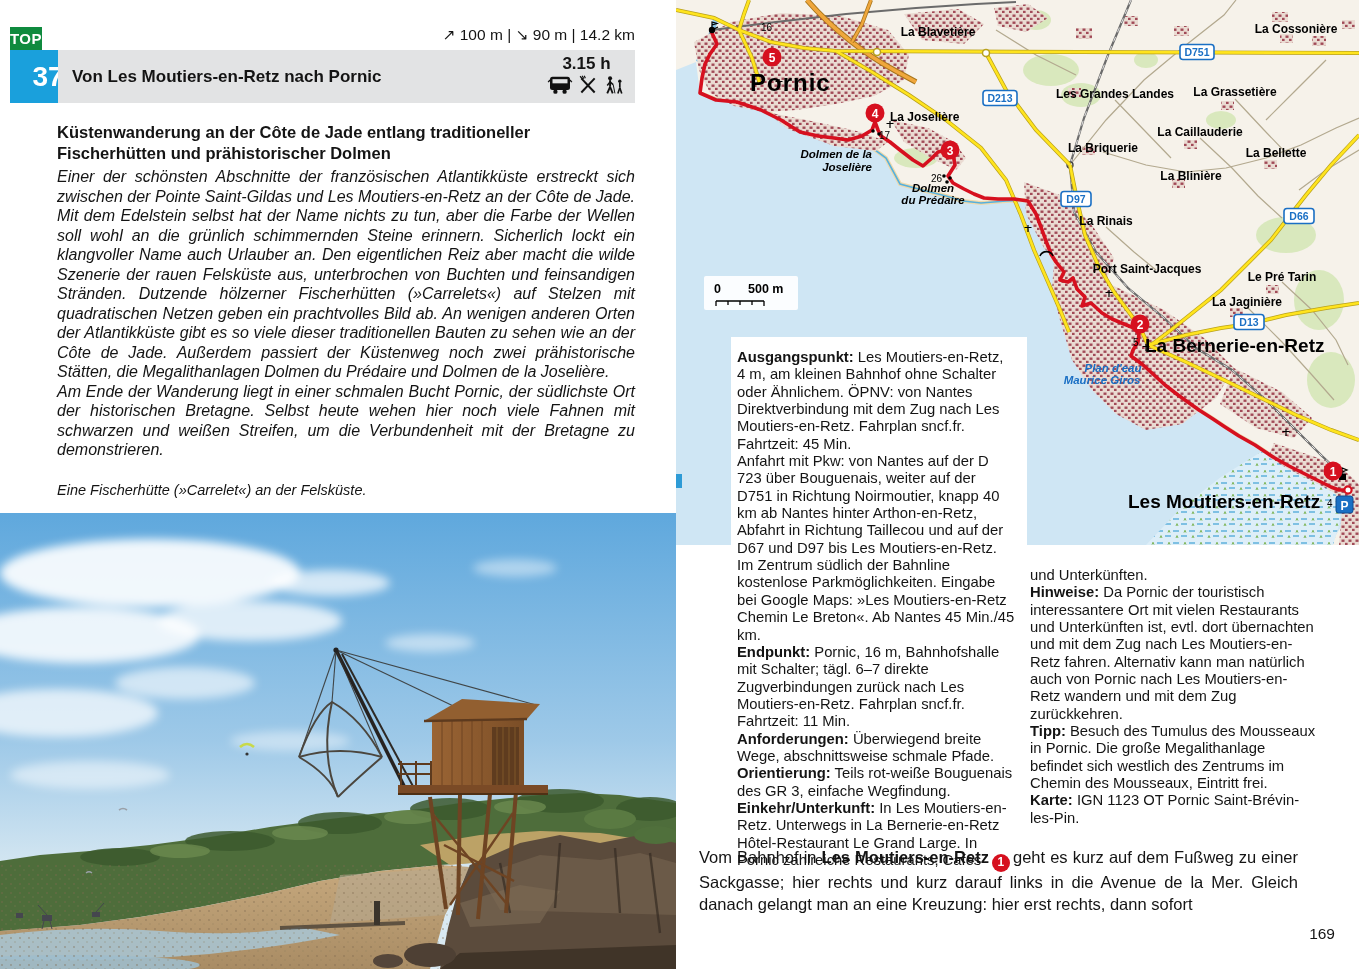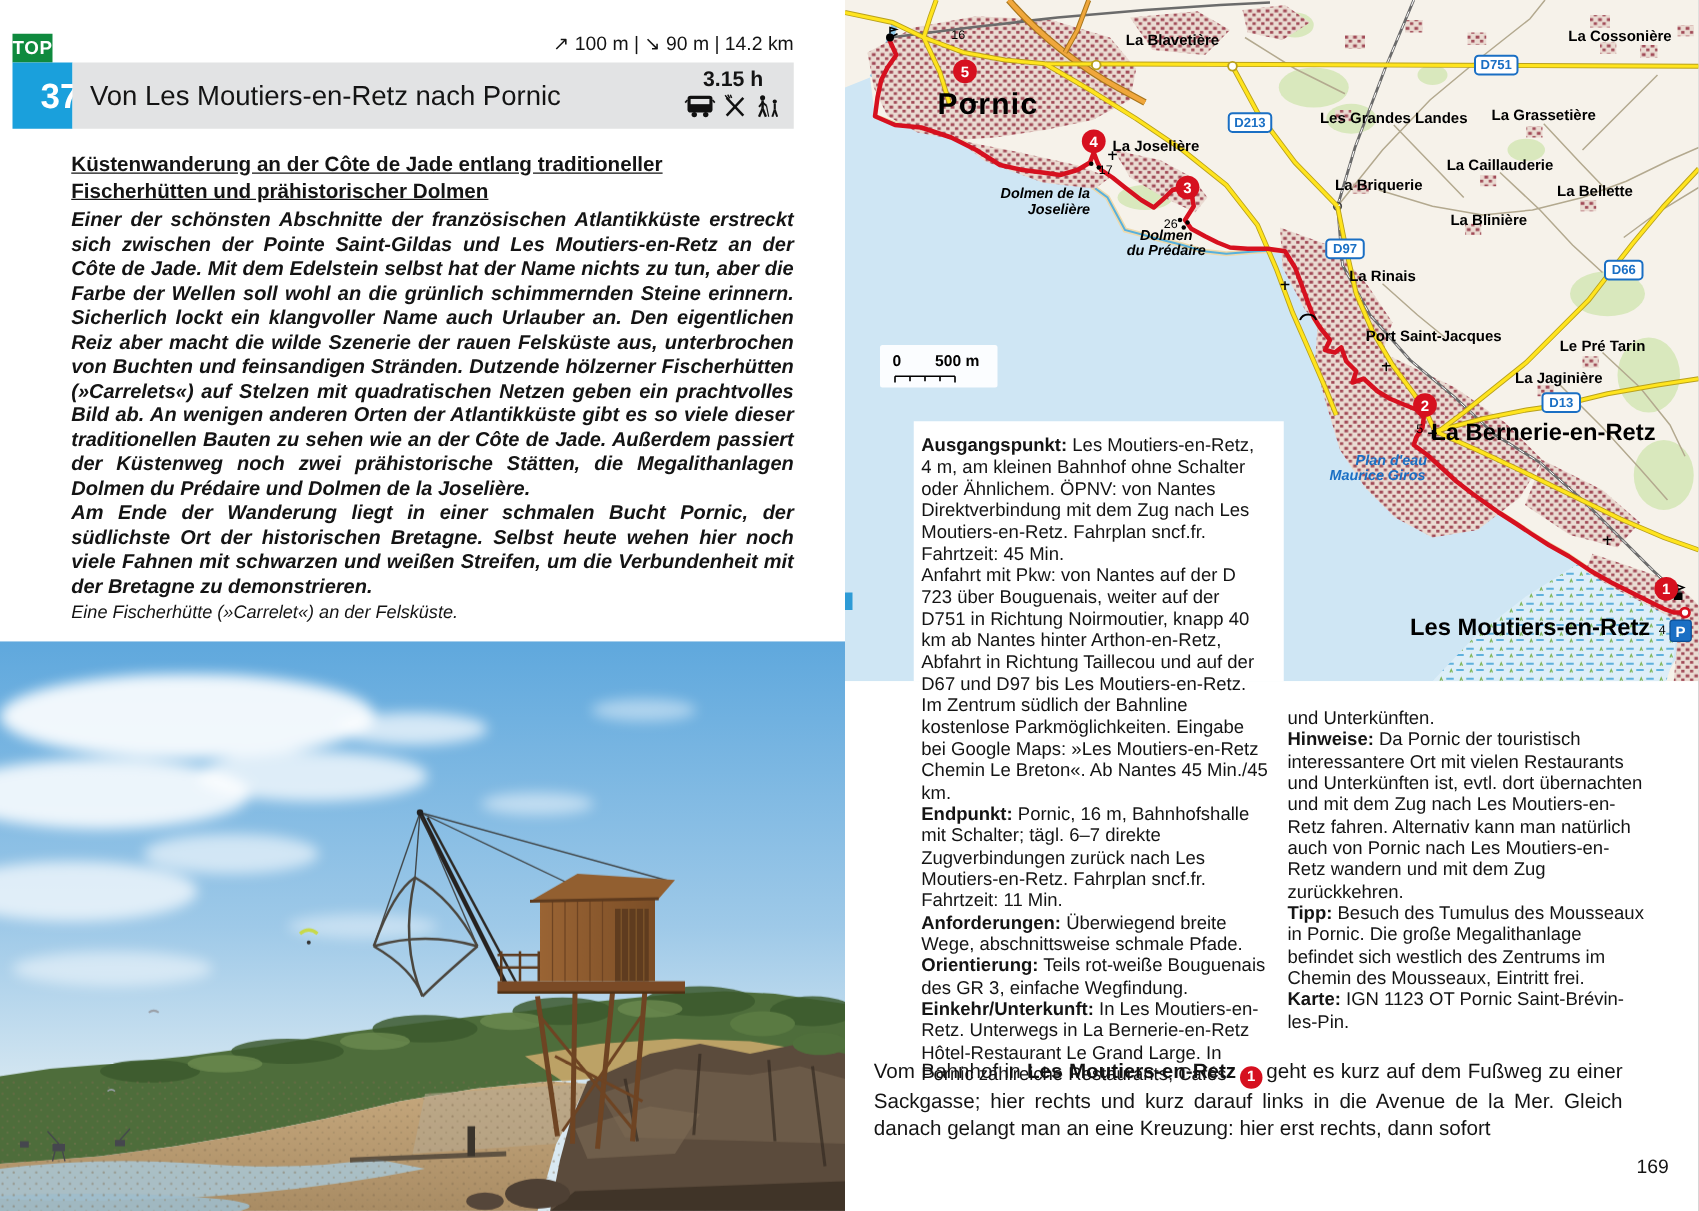--- a/index.html
+++ b/index.html
@@ -8,27 +8,27 @@
   .page *{box-sizing:border-box;}
   p{margin:0;}
 
   
   .top-badge{position:absolute;left:10px;top:27px;width:32px;height:23px;background:#0f8a3e;
              color:#fff;font-weight:bold;font-size:15px;display:flex;align-items:center;justify-content:center;letter-spacing:.5px;}
   .tour-num{position:absolute;left:10px;top:50px;width:48px;height:53px;background:#1aa0dc;
             color:#fff;font-weight:bold;font-size:28px;display:flex;align-items:center;justify-content:center;padding-left:28px;}
   .stats{position:absolute;left:300px;top:26px;width:335px;text-align:right;font-size:15.5px;}
   .title-bar{position:absolute;left:58px;top:50px;width:577px;height:53px;background:#e2e3e4;display:flex;align-items:center;}
-  .title{font-size:22px;font-weight:normal;padding-left:14px;flex:1;}
+  .title{font-size:17px;font-weight:bold;padding-left:14px;flex:1;}
   .title-right{padding-right:9px;text-align:center;}
   .duration{font-size:17px;font-weight:bold;line-height:19px;}
   .hdr-icons{display:flex;gap:5px;justify-content:flex-end;margin-top:2px;}
 
-  .heading{position:absolute;left:57px;top:122px;width:578px;font-size:16.5px;font-weight:bold;line-height:21px;text-decoration:underline;}
-  .intro{position:absolute;left:57px;top:167px;width:578px;font-size:16px;font-style:italic;line-height:19.5px;text-align:justify;font-weight:bold;}
+  .heading{position:absolute;left:57px;top:122px;width:578px;font-size:16.5px;font-weight:bold;line-height:21px;}
+  .intro{position:absolute;left:57px;top:167px;width:578px;font-size:16px;font-style:italic;line-height:19.5px;text-align:justify;}
   .caption{position:absolute;left:57px;top:482px;font-size:14.5px;font-style:italic;}
   .photo{position:absolute;left:0;top:513px;width:676px;height:456px;}
 
   .map{position:absolute;left:676px;top:0;width:683px;height:545px;}
   .info-bg{position:absolute;left:731px;top:337px;width:296px;height:208px;background:#fff;}
   .infocol{font-size:14.8px;line-height:17.35px;}
   .infocol b{font-weight:bold;}
   .col1{position:absolute;left:737px;top:349px;width:278px;}
   .col2{position:absolute;left:1030px;top:567px;width:287px;}
 

